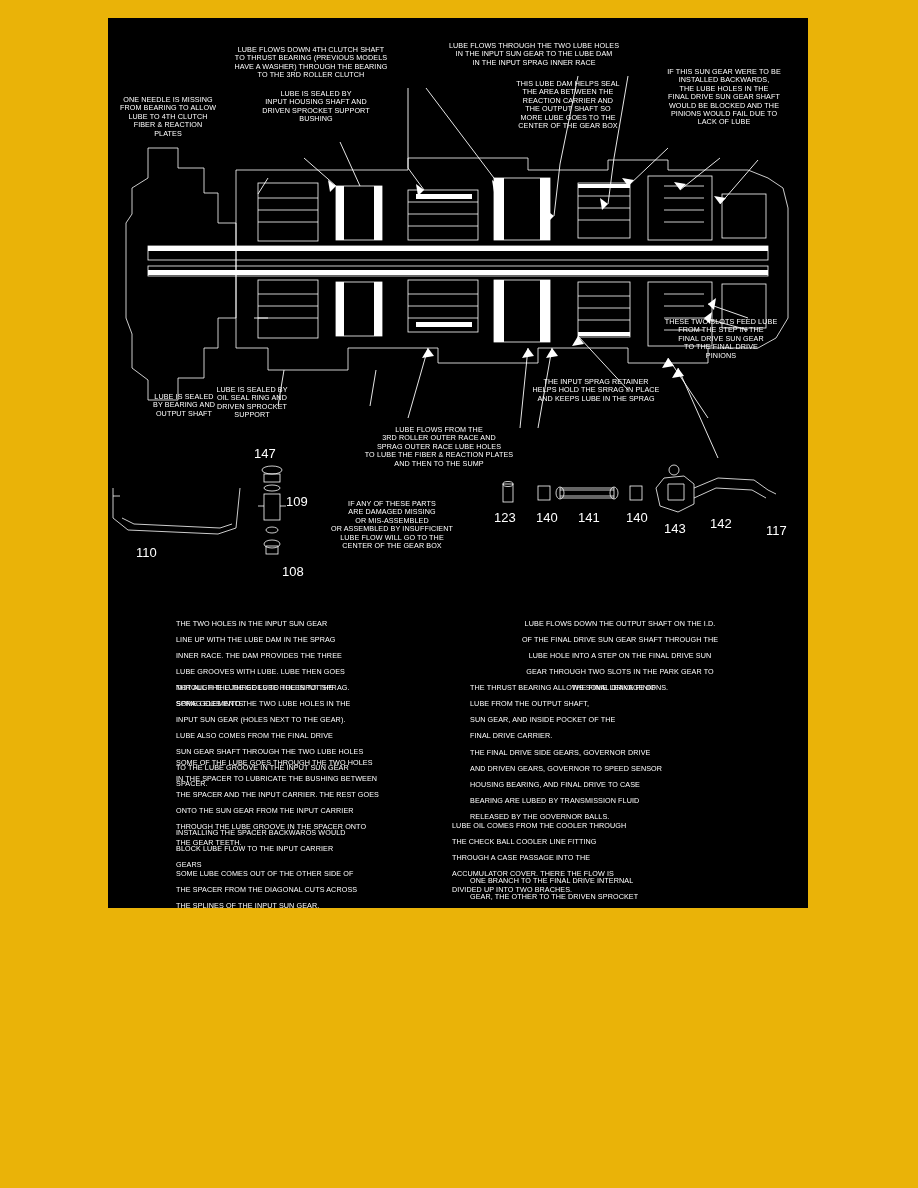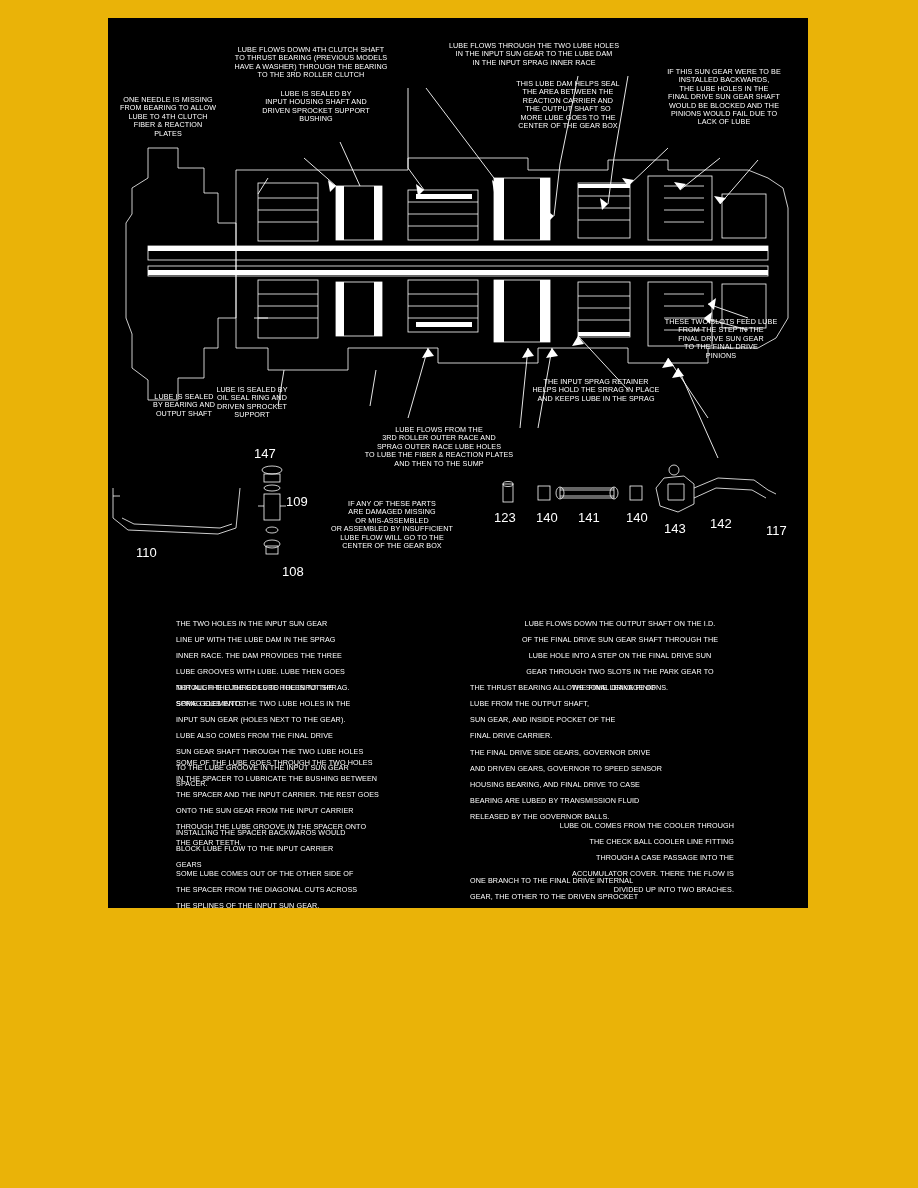--- a/index.html
+++ b/index.html
@@ -309,21 +309,21 @@
 THE FINAL DRIVE PINIONS.</div>
     <div class="note" style="left:362px; top:662px; width:262px;">THE THRUST BEARING ALLOWS SOME LEAKAGE OF
 LUBE FROM THE OUTPUT SHAFT,
 SUN GEAR, AND INSIDE POCKET OF THE
 FINAL DRIVE CARRIER.</div>
     <div class="note" style="left:362px; top:727px; width:268px;">THE FINAL DRIVE SIDE GEARS, GOVERNOR DRIVE
 AND DRIVEN GEARS, GOVERNOR TO SPEED SENSOR
 HOUSING BEARING, AND FINAL DRIVE TO CASE
 BEARING ARE LUBED BY TRANSMISSION FLUID
 RELEASED BY THE GOVERNOR BALLS.</div>
-    <div class="note" style="left:362px; top:800px; width:264px;text-align:right;">LUBE OIL COMES FROM THE COOLER THROUGH
+    <div class="note" style="left:344px; top:800px; width:264px;">LUBE OIL COMES FROM THE COOLER THROUGH
 THE CHECK BALL COOLER LINE FITTING
 THROUGH A CASE PASSAGE INTO THE
 ACCUMULATOR COVER. THERE THE FLOW IS
 DIVIDED UP INTO TWO BRACHES.</div>
     <div class="note" style="left:362px; top:855px; width:264px;">ONE BRANCH TO THE FINAL DRIVE INTERNAL
 GEAR, THE OTHER TO THE DRIVEN SPROCKET
 SUPPORT.</div>
 
   </div>
 </div>

